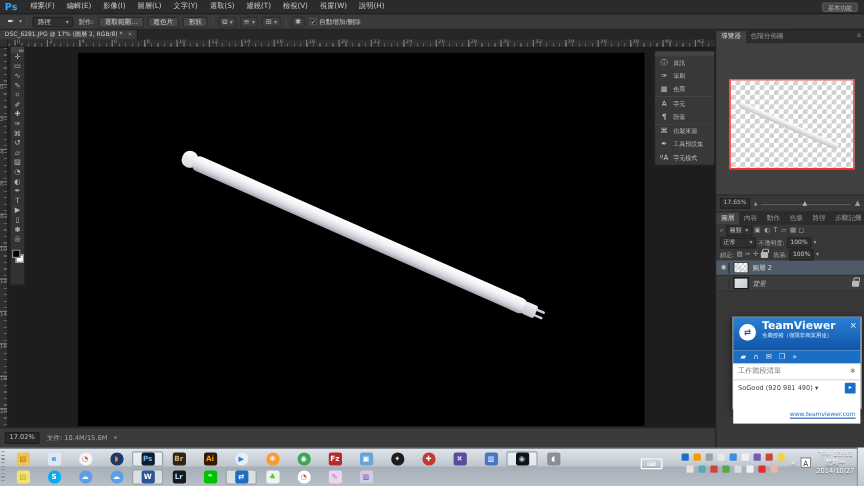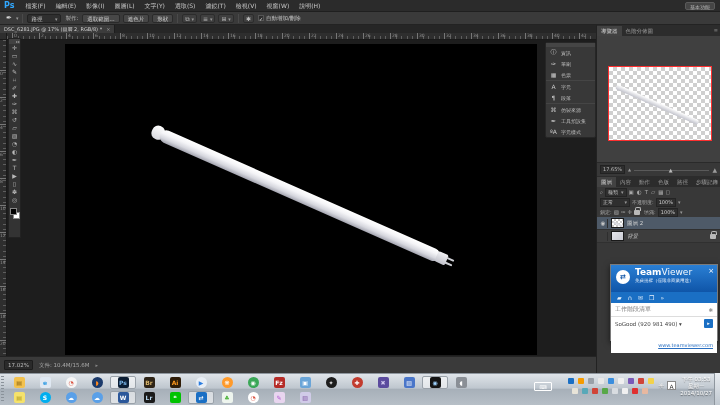--- a/index.html
+++ b/index.html
@@ -146,21 +146,21 @@
   .layers-empty { height:120px; background:#383838; }
 
   
   .tv { position:absolute; left:610px; top:264px; width:108px; height:77px; z-index:9;
         border:1px solid #7a7a7a; box-shadow:0 2px 6px rgba(0,0,0,.6); background:#fff; }
   .tv-head { height:27px; background:linear-gradient(to bottom,#2a7fd4,#0f55a8); position:relative;
              padding:3px 4px 0 24px; }
   .tv-logo { position:absolute; left:5px; top:5px; width:14px; height:14px; border-radius:50%;
              background:#fff; color:#0f55a8; font-size:7px; line-height:14px; text-align:center; font-weight:bold; }
   .tv-title { color:#fff; font-size:9px; line-height:9px; }
-  .tv-title b { font-weight:bold; } .tv-title span { font-weight:normal; opacity:.95; }
+  .tv-title b { font-weight:bold; } .tv-title span { font-weight:bold; opacity:.95; }
   .tv-sub { color:#dce9f8; font-size:4.5px; line-height:5.5px; margin-top:1px; width:72px; }
   .tv-close { position:absolute; right:3px; top:2px; color:#fff; font-size:7px; }
   .tv-toolbar { height:11px; background:#1a6fc4; display:flex; align-items:center; gap:6px; padding:0 6px; }
   .tv-tool { color:#eaf2fb; font-size:6px; }
   .tv-body { background:#fff; }
   .tv-session-head { display:flex; justify-content:space-between; align-items:center; padding:2px 4px;
                      color:#777; font-size:6px; border-bottom:1px solid #ddd; }
   .tv-gear { color:#999; font-size:5.5px; }
   .tv-session { display:flex; justify-content:space-between; align-items:center; padding:2px 4px; }
   .tv-session-name { color:#444; font-size:5.5px; }

